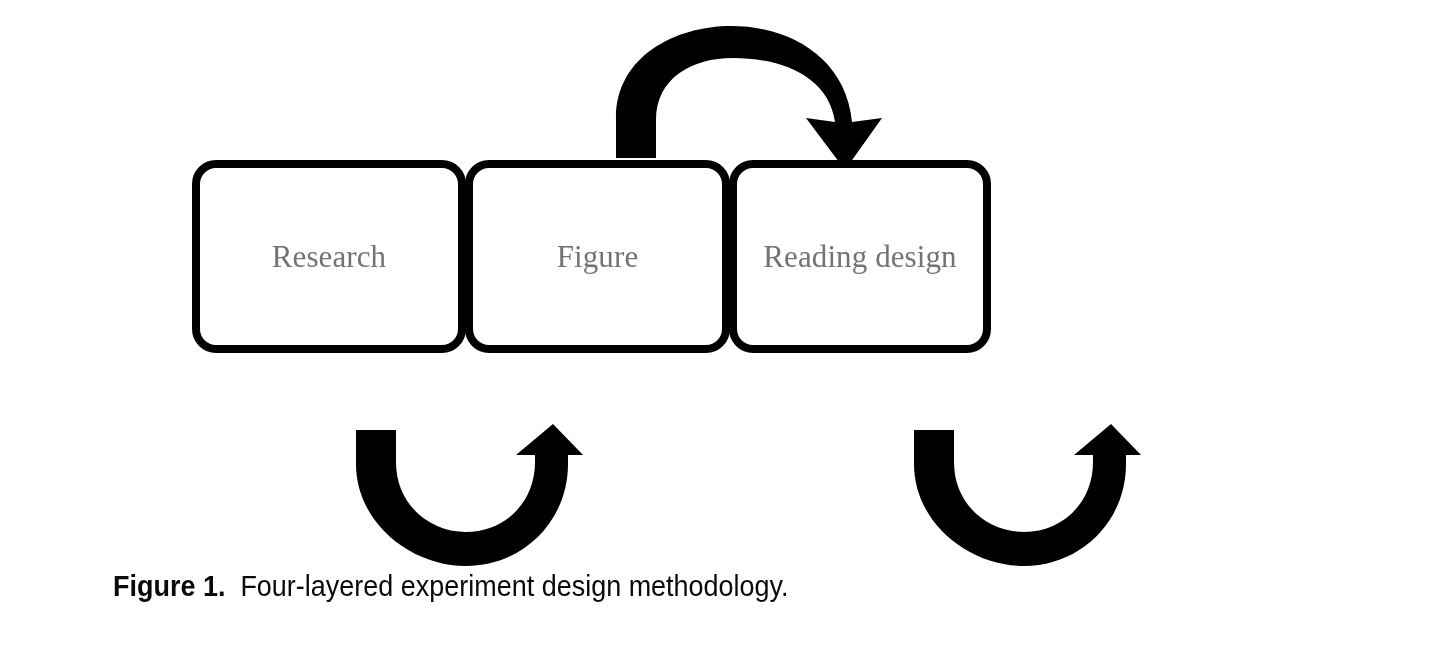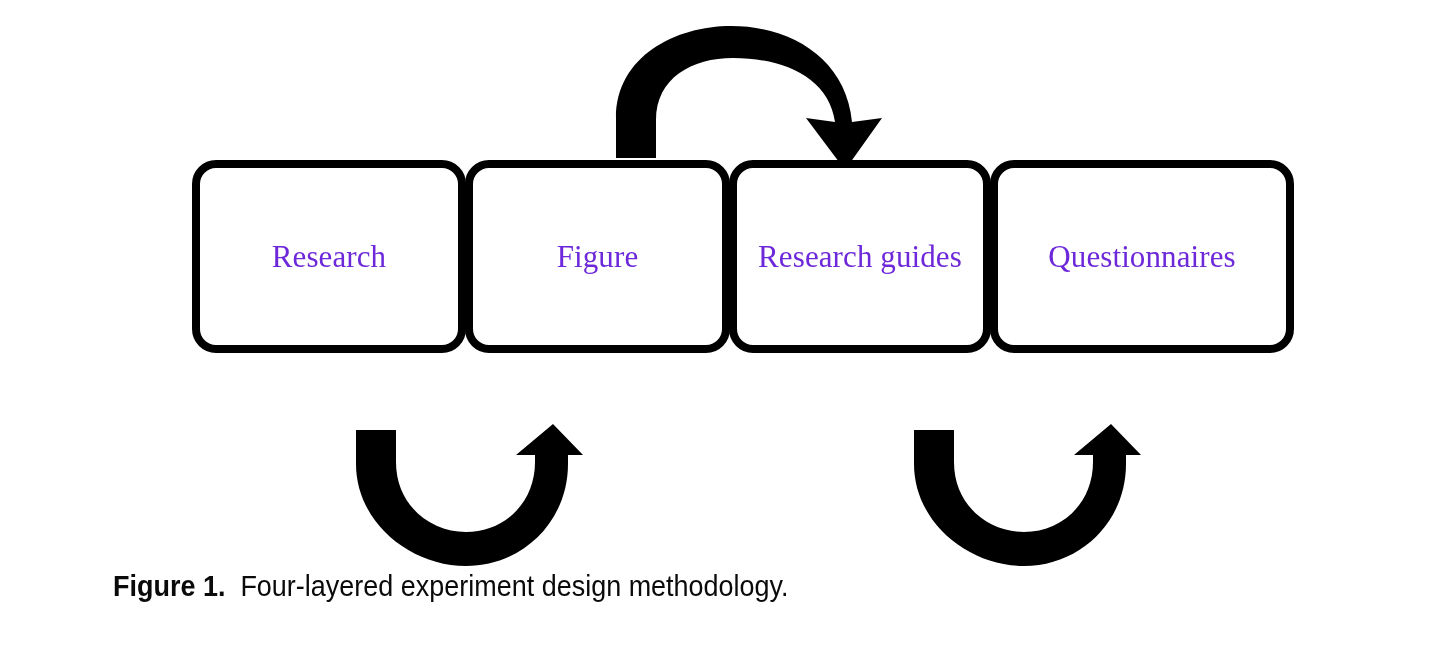--- a/index.html
+++ b/index.html
@@ -48,21 +48,21 @@
 
   .node-box.b1 { width: 274px; }
   .node-box.b2 { width: 265px; }
   .node-box.b3 { width: 262px; }
   .node-box.b4 { width: 304px; }
 
   .node-label {
     font-family: "Liberation Serif", "DejaVu Serif", serif;
     font-size: 31px;
     line-height: 1;
-    color: #6d28d9;
+    color: #737373;
     white-space: nowrap;
     letter-spacing: 0.1px;
   }
 
   
   .arrows-svg {
     position: absolute;
     left: 0;
     top: 0;
     width: 1436px;
@@ -153,24 +153,21 @@
   </svg>
 
   <div class="box-row">
     <div class="node-box b1">
       <span class="node-label">Research</span>
     </div>
     <div class="node-box b2">
       <span class="node-label">Figure</span>
     </div>
     <div class="node-box b3">
-      <span class="node-label">Research guides</span>
-    </div>
-    <div class="node-box b4">
-      <span class="node-label">Questionnaires</span>
+      <span class="node-label">Reading design</span>
     </div>
   </div>
 
   <div class="caption">
     <span class="cap-label">Figure 1.</span><span>&nbsp; </span><span class="cap-text">Four-layered experiment design methodology.</span>
   </div>
 
 </div>
 
 </body></html>

